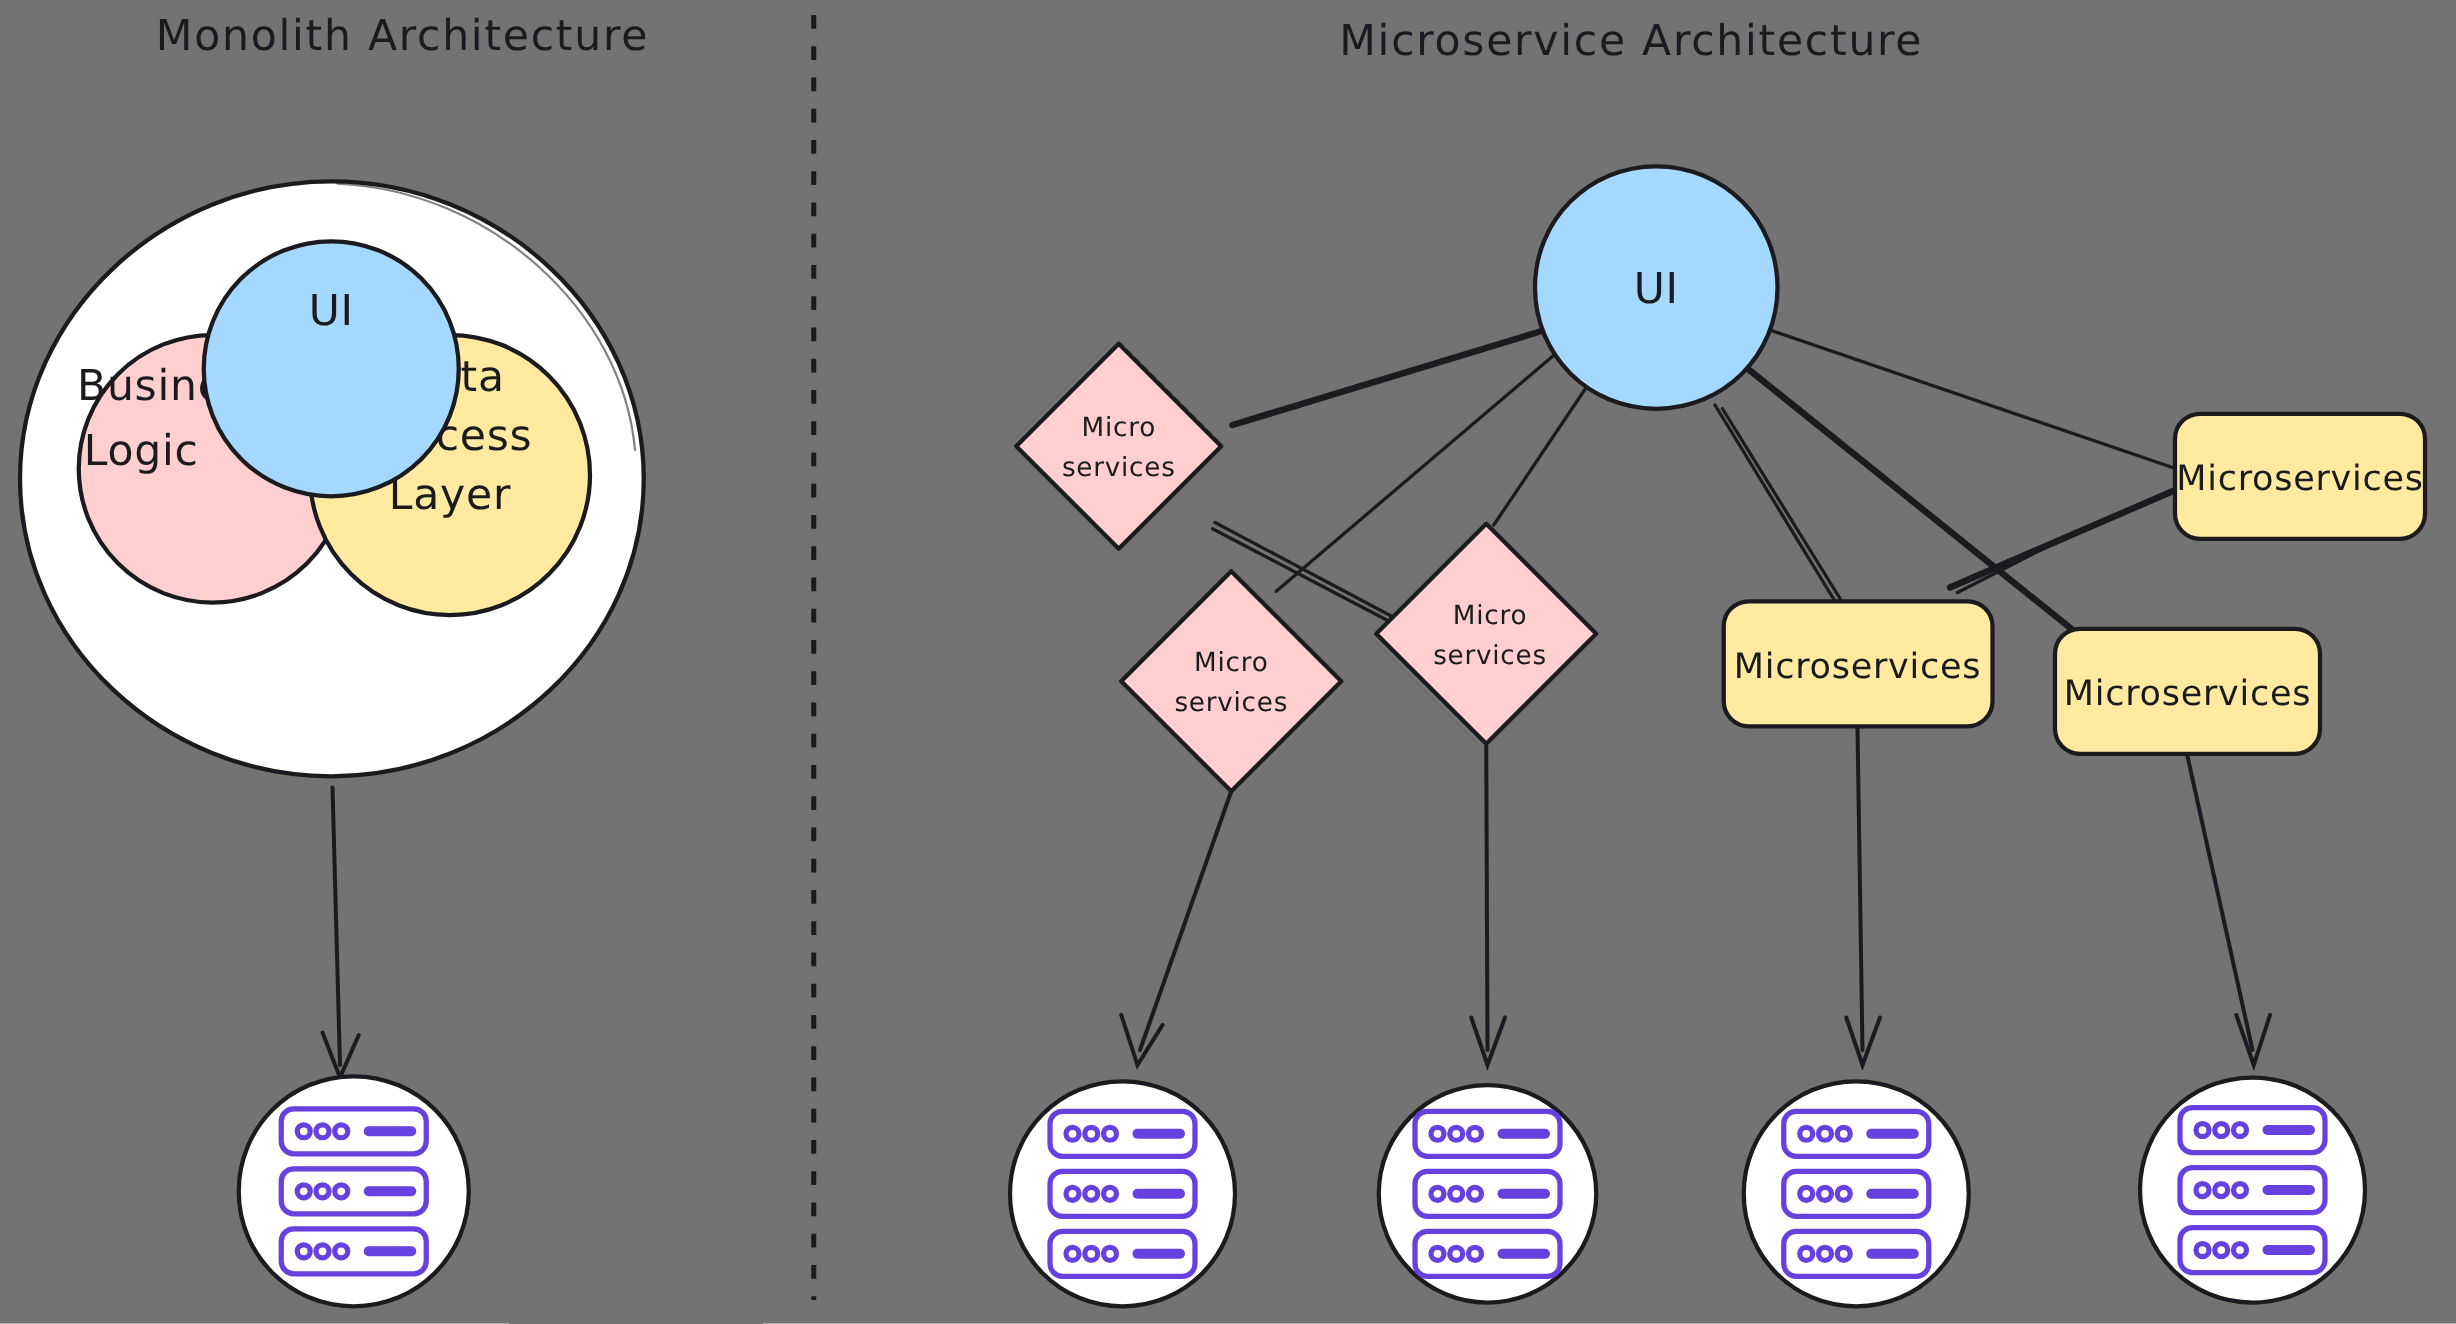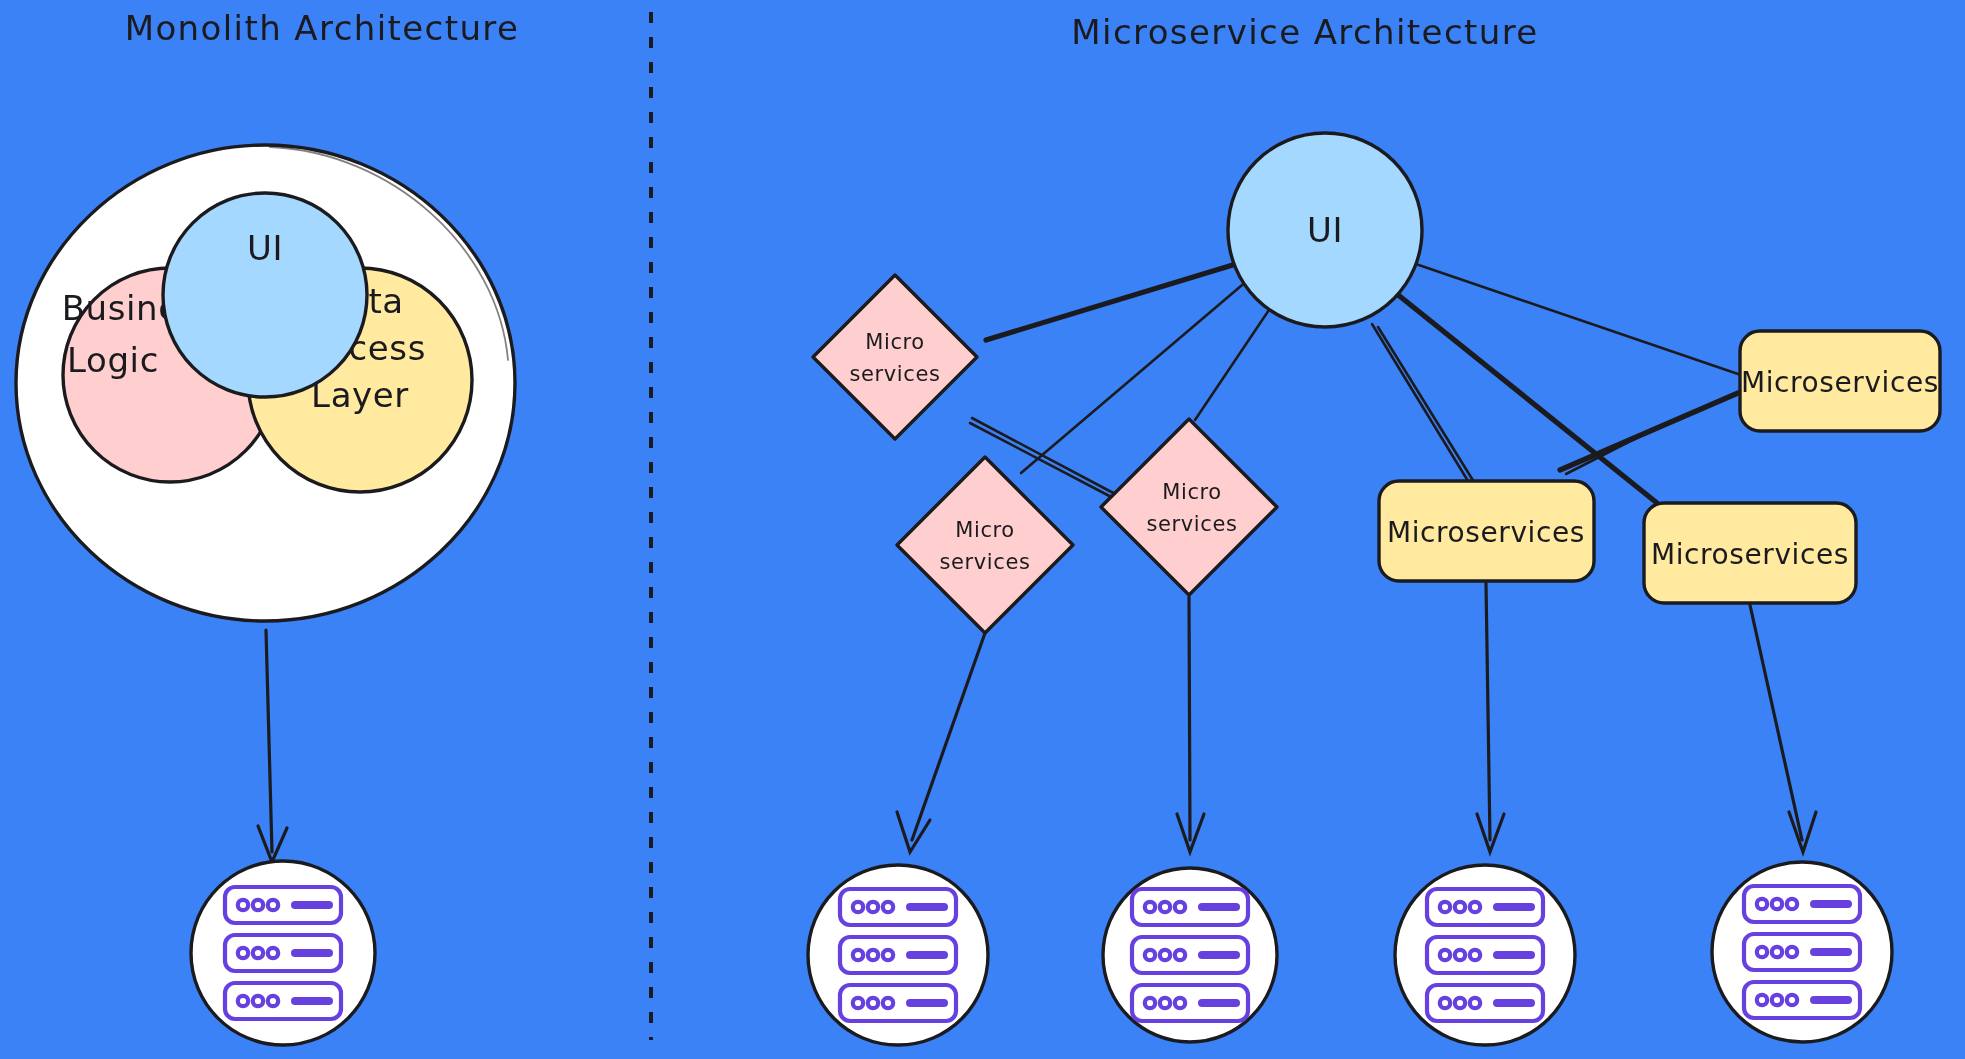--- a/index.html
+++ b/index.html
@@ -11,21 +11,21 @@
   body {
     width: 1965px;
     height: 1059px;
     overflow: hidden;
     font-family: "DejaVu Sans", sans-serif;
   }
   #canvas {
     position: relative;
     width: 1965px;
     height: 1059px;
-    background: #3b82f6;
+    background: #737373;
   }
   svg#diagram {
     position: absolute;
     left: 0;
     top: 0;
     width: 1965px;
     height: 1059px;
   }
   .hand-text {
     font-family: "DejaVu Sans", sans-serif;

